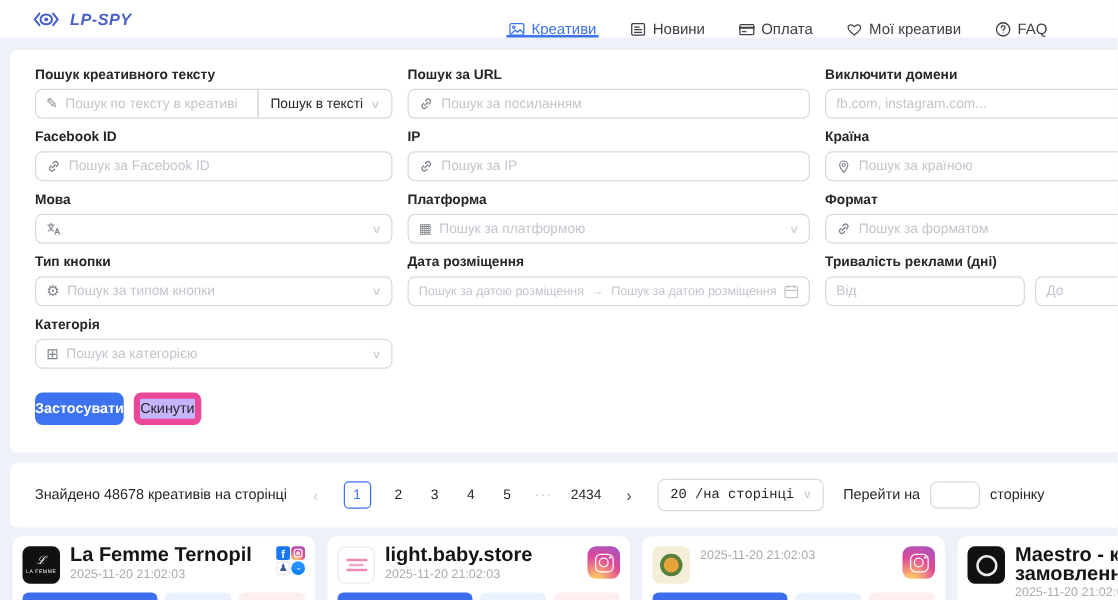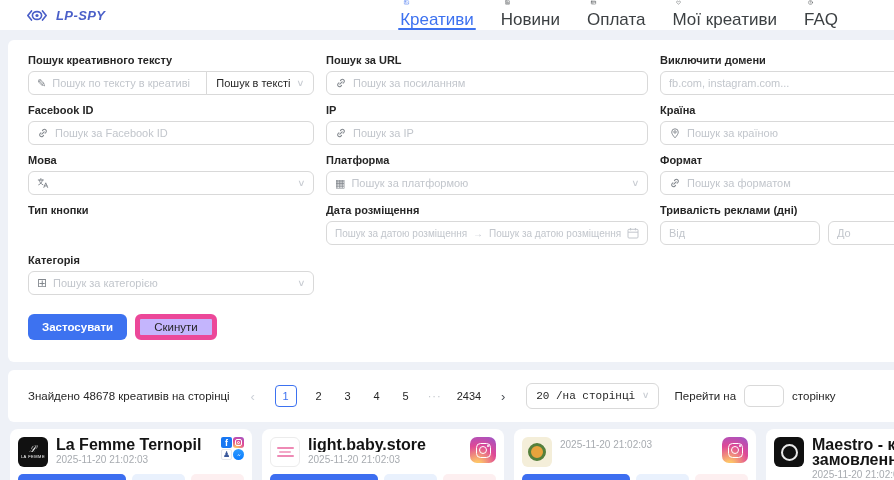--- a/index.html
+++ b/index.html
@@ -11,22 +11,22 @@
   }
   
   header{
     height:30px;background:#fff;display:flex;justify-content:space-between;
     align-items:center;padding:0 56px 0 26px;box-sizing:border-box;
   }
   .logo{display:flex;align-items:center;gap:8px;color:#4a5fc8;font-weight:bold;
     font-style:italic;font-size:13px;letter-spacing:.4px;cursor:pointer;}
   .logo svg{width:22px;height:15px;}
   nav{display:flex;gap:27px;height:100%;align-items:center;}
-  .nav-item{display:flex;align-items:flex-start;gap:5px;font-size:17px;color:#3c4043;
-    height:100%;position:relative;cursor:pointer;white-space:nowrap;flex-direction:column;}
+  .nav-item{display:flex;align-items:flex-end;gap:5px;font-size:12px;color:#3c4043;
+    height:100%;position:relative;cursor:pointer;white-space:nowrap;}
   .nav-item svg{width:13px;height:13px;}
   .nav-item.active{color:#3d72f0;}
   .nav-item.active::after{content:"";position:absolute;left:-2px;right:-2px;bottom:0;
     height:2px;background:#3d72f0;border-radius:1px;}
   
   .panel{background:#fff;border-radius:6px;}
   .filters{margin:10px 0 0 8px;width:1000px;padding:14px 20px 22px;box-sizing:border-box;}
   .fgrid{display:grid;grid-template-columns:repeat(3,1fr);column-gap:12px;}
   .fld{margin-bottom:9px;}
   .fld label{display:block;font-size:11px;font-weight:700;color:#262626;margin-bottom:5px;}
@@ -47,21 +47,21 @@
   .ic-grid::before{content:"⊞";font-size:12px;}
   .ic-table::before{content:"▦";font-size:11px;}
   .group{display:flex;}
   .group .ctrl.main{flex:1;border-radius:6px 0 0 6px;}
   .group .mode{display:flex;align-items:center;gap:7px;border:1px solid #d9d9d9;margin-left:-1px;
     border-radius:0 6px 6px 0;padding:0 9px;font-size:11px;color:#262626;height:24px;
     box-sizing:border-box;cursor:pointer;white-space:nowrap;}
   .dual{display:flex;gap:8px;}
   .dual .ctrl{flex:1;align-items:center;}
   .actions{display:flex;gap:8px;margin-top:10px;}
-  .btn{height:26px;border-radius:6px;font-size:11.5px;cursor:pointer;font-family:inherit;padding:0 14px;}
+  .btn{height:26px;border-radius:6px;font-size:11.5px;cursor:pointer;font-family:inherit;padding:0 0;}
   .btn-primary{background:#3d72f0;color:#fff;border:none;font-weight:600;}
   .btn-default{background:#c4b5fd;color:#262626;border:5px solid #ec4899;}
   
   .results{margin:8px 0 0 8px;width:1000px;height:52px;display:flex;align-items:center;
     padding:0 20px;box-sizing:border-box;gap:16px;font-size:11.5px;color:#262626;}
   .pager{display:flex;align-items:center;gap:15px;}
   .pg{min-width:14px;height:20px;display:inline-flex;align-items:center;justify-content:center;
     font-size:11px;color:#262626;cursor:pointer;}
   .pg.active{border:1px solid #3d72f0;color:#3d72f0;border-radius:4px;width:20px;background:#fff;}
   .pg.prev{color:#ccd1d8;font-size:13px;}
@@ -282,20 +282,25 @@
               <path d="M5.6 8.4l2.8-2.8M6.3 4.2l1-1a2.2 2.2 0 0 1 3.1 3.1l-1 1M7.7 9.8l-1 1a2.2 2.2 0 0 1-3.1-3.1l1-1"></path>
             </svg>
         </span>
         <input placeholder="Пошук за форматом" style="">
 
       </div>
     </div>
 
     <div class="fld">
       <label>Тип кнопки</label>
+      <div class="ctrl">
+        <span class="ficon ic-gear"></span>
+        <input placeholder="Пошук за типом кнопки" style="">
+        <span class="chev"></span>
+      </div>
     </div>
     <div class="fld">
       <label>Дата розміщення</label>
       <div class="ctrl small">
         <input placeholder="Пошук за датою розміщення" style="">
         <span class="arrow"></span>
         <input placeholder="Пошук за датою розміщення" style="">
         <span class="ficon" style="color:#c2c6cc;">
           <svg viewBox="0 0 12 12" fill="none" stroke="currentColor" stroke-width="1">
               <rect x="1" y="2.3" width="10" height="8.7" rx="1"></rect>

